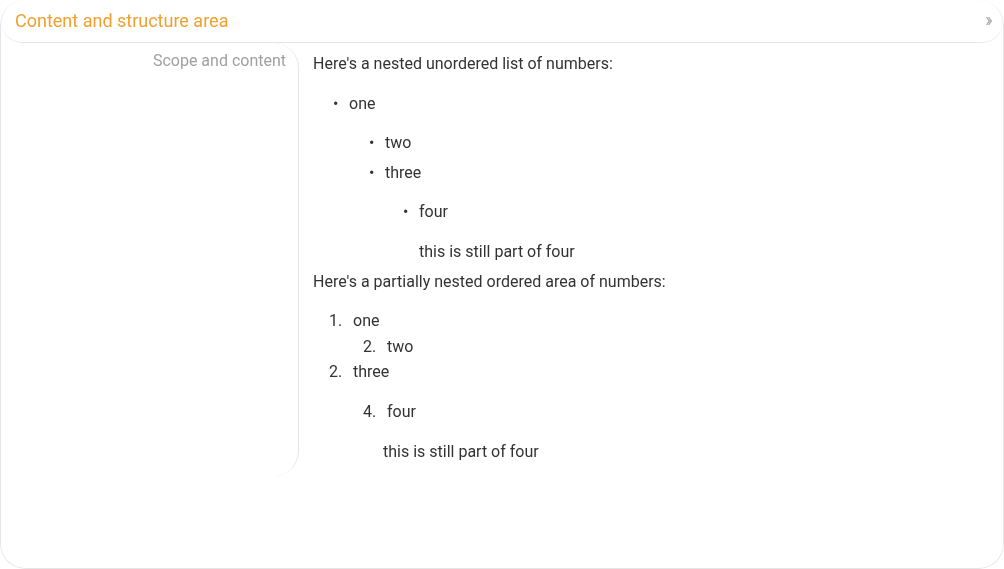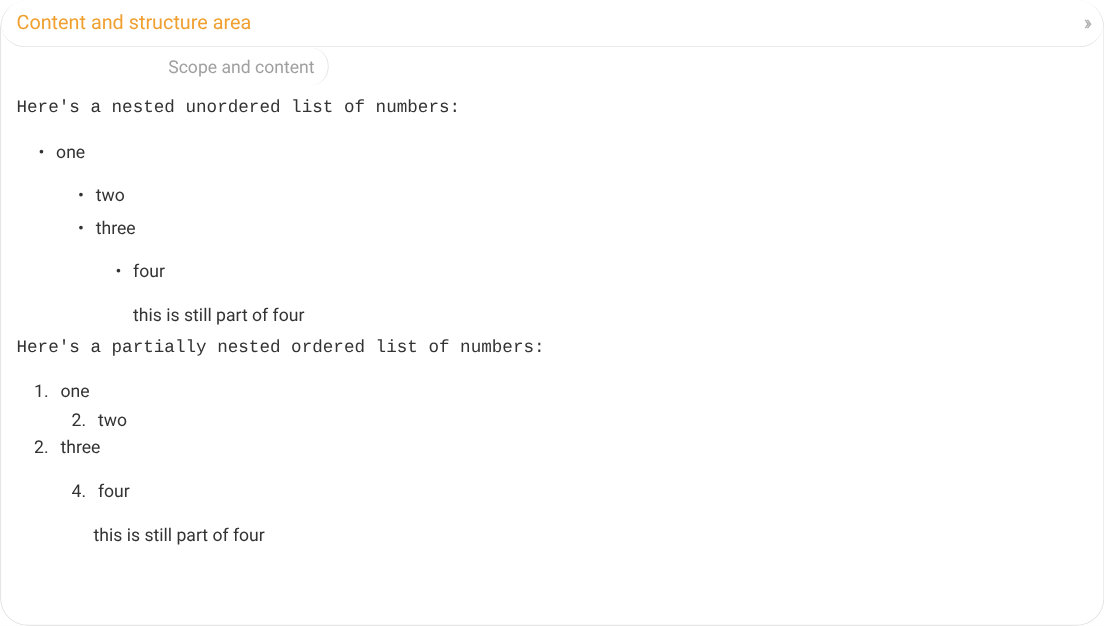--- a/index.html
+++ b/index.html
@@ -39,40 +39,38 @@
       color: #b0b0b0;
       font-size: 20px;
       font-weight: 400;
       user-select: none;
       cursor: pointer;
       letter-spacing: -4px;
     }
     .content-row {
       display: flex;
       align-items: stretch;
-      flex-direction: column;
     }
     .label-col {
       width: 298px;
       flex-shrink: 0;
       text-align: right;
       padding: 8px 12px 8px 8px;
       color: #a0a0a0;
       font-size: 16px;
       border-right: 1px solid #e5e5e5;
     }
     .content-col {
       flex: 1;
       padding: 8px 14px;
       color: #333;
       line-height: 1.6;
     }
     .content-col p {
       margin-bottom: 14px;
-      font-family: Liberation Mono, monospace;
     }
     .content-col ul, .content-col ol {
       margin-bottom: 14px;
       padding-left: 0;
     }
     .content-col ul {
       list-style: none;
     }
     .content-col ul > li {
       position: relative;
@@ -125,21 +123,21 @@
       </ul>
       <ul>
         <li class="level2"><span>two</span></li>
         <li class="level2"><span>three</span></li>
       </ul>
       <ul>
         <li class="level3"><span>four</span></li>
       </ul>
       <div class="continuation3">this is still part of four</div>
 
-      <p>Here's a partially nested ordered list of numbers:</p>
+      <p>Here's a partially nested ordered area of numbers:</p>
 
       <div>
         <div class="ol-item olist1">
           <span class="ol-num">1.</span>
           <span>one</span>
         </div>
         <div class="ol-item olist2">
           <span class="ol-num">2.</span>
           <span>two</span>
         </div>

